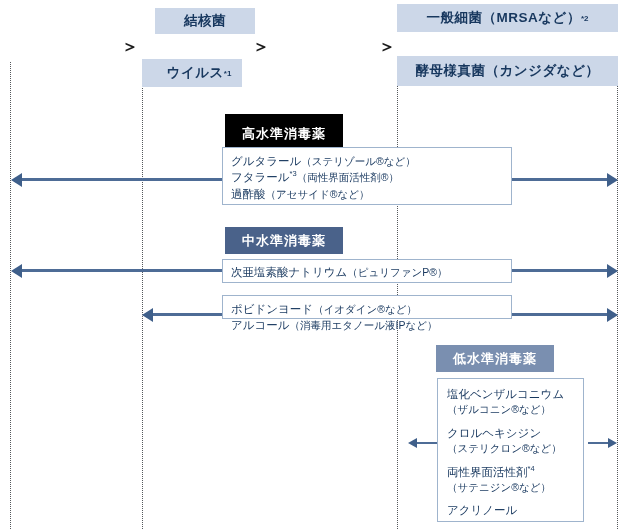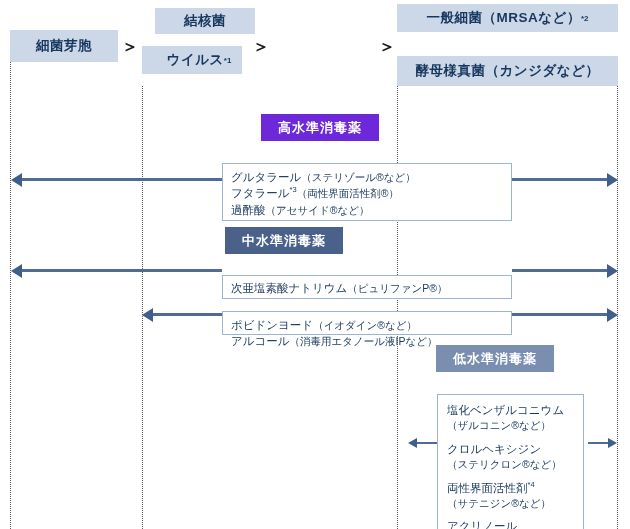--- a/index.html
+++ b/index.html
@@ -75,21 +75,20 @@
   
   .drug-box {
     border: 1px solid #9fb4cd;
     background: #ffffff;
     box-sizing: border-box;
     padding: 5px 8px 4px 8px;
     font-size: 11.5px;
     line-height: 1.42;
     color: #17375e;
     white-space: nowrap;
-    margin-top: 16px;
   }
   .drug-box.low {
     padding: 7px 9px;
     line-height: 1.35;
   }
   .drug-box .entry { margin-bottom: 7px; }
   .drug-box .entry:last-child { margin-bottom: 0; }
   .drug-box .sup {
     font-size: 7.5px;
     vertical-align: super;
@@ -119,33 +118,30 @@
 </head>
 <body>
 
 <div id="diagram">
 
   <div class="abs vline" style="left:10px; top:62px; height:467px;"></div>
   <div class="abs vline" style="left:142px; top:86px; height:443px;"></div>
   <div class="abs vline" style="left:397px; top:62px; height:467px;"></div>
   <div class="abs vline" style="left:617px; top:86px; height:443px;"></div>
 
-  <div class="abs organism" style="left:10px; top:30px; width:108px; height:32px;">
-    <span>細菌芽胞</span>
-  </div>
 
   <div class="abs gt" style="left:118px; top:30px; width:24px; height:32px;">
     <span>＞</span>
   </div>
 
   <div class="abs organism" style="left:155px; top:8px; width:100px; height:26px;">
     <span>結核菌</span>
   </div>
 
-  <div class="abs organism" style="left:142px; top:46px; width:100px; height:28px;padding-left:14px;">
+  <div class="abs organism" style="left:142px; top:59px; width:100px; height:28px;padding-left:14px;">
     <span>ウイルス</span>
       <span class="sup">*1</span>
   </div>
 
   <div class="abs gt" style="left:249px; top:30px; width:24px; height:32px;">
     <span>＞</span>
   </div>
 
 
   <div class="abs gt" style="left:375px; top:30px; width:24px; height:32px;">
@@ -154,21 +150,21 @@
 
   <div class="abs organism" style="left:397px; top:4px; width:221px; height:28px;">
     <span>一般細菌（MRSAなど）</span>
       <span class="sup">*2</span>
   </div>
 
   <div class="abs organism" style="left:397px; top:56px; width:221px; height:30px;">
     <span>酵母様真菌（カンジダなど）</span>
   </div>
 
-  <div class="abs level-chip" style="left:225px; top:114px; width:118px; height:27px; background:#6d28d9;margin-left:36px;">
+  <div class="abs level-chip" style="left:225px; top:114px; width:118px; height:40px; background:#000000;">
     <span>高水準消毒薬</span>
   </div>
 
   <div class="abs drug-box" style="left:222px; top:147px; width:290px; height:58px;">
     <div><span>グルタラール</span><span class="reg">（ステリゾール®など）</span></div>
     <div><span>フタラール</span><span class="sup">*3</span><span class="reg">（両性界面活性剤®）</span></div>
     <div><span>過酢酸</span><span class="reg">（アセサイド®など）</span></div>
   </div>
 
   <div class="abs arrow-line" style="left:22px; top:178px; width:200px;"></div>

